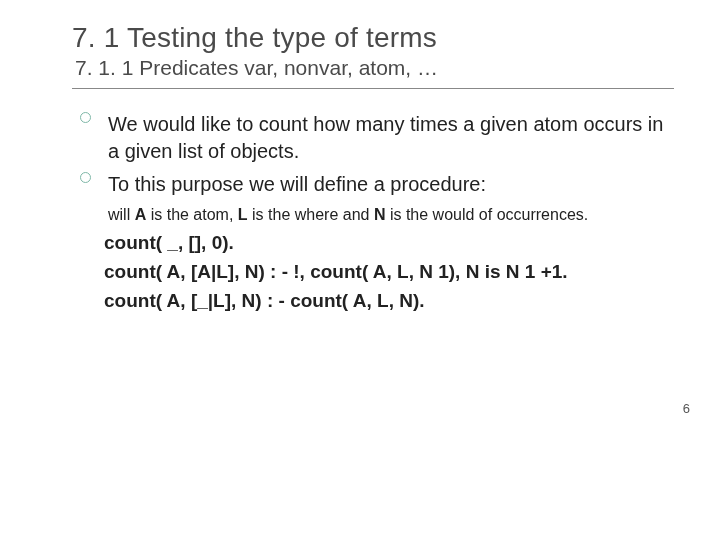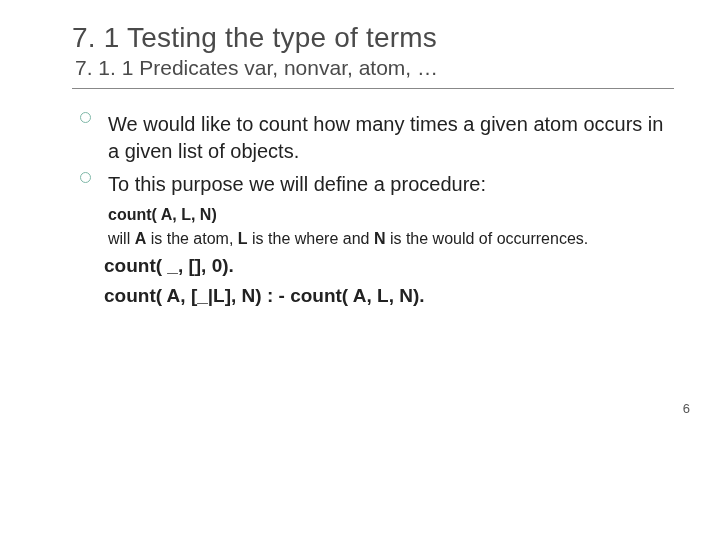--- a/index.html
+++ b/index.html
@@ -95,29 +95,27 @@
     <div class="bullet">
       <span class="marker"></span>
       <span>We would like to count how many times a given atom occurs in a given list of objects.</span>
     </div>
 
     <div class="bullet">
       <span class="marker"></span>
       <span>To this purpose we will define a procedure:</span>
     </div>
 
-    <div class="indent">
-      <b>count( A, L, N)</b>
-    </div>
 
     <div class="indent">
       <span>will </span><b>A</b><span> is the atom, </span><b>L</b><span> is the where and </span><b>N</b><span> is the would of occurrences.</span>
     </div>
 
     <div class="code-lines">
       <div class="code-line">count( _, [], 0).</div>
+      <div class="code-line">count( A, [A|L], N) : - !, count( A, L, N 1), N is N 1 +1.</div>
       <div class="code-line">count( A, [_|L], N) : - count( A, L, N).</div>
     </div>
 
   </div>
 
   <div class="pagenum">6</div>
 </div>
 
 </body></html>

